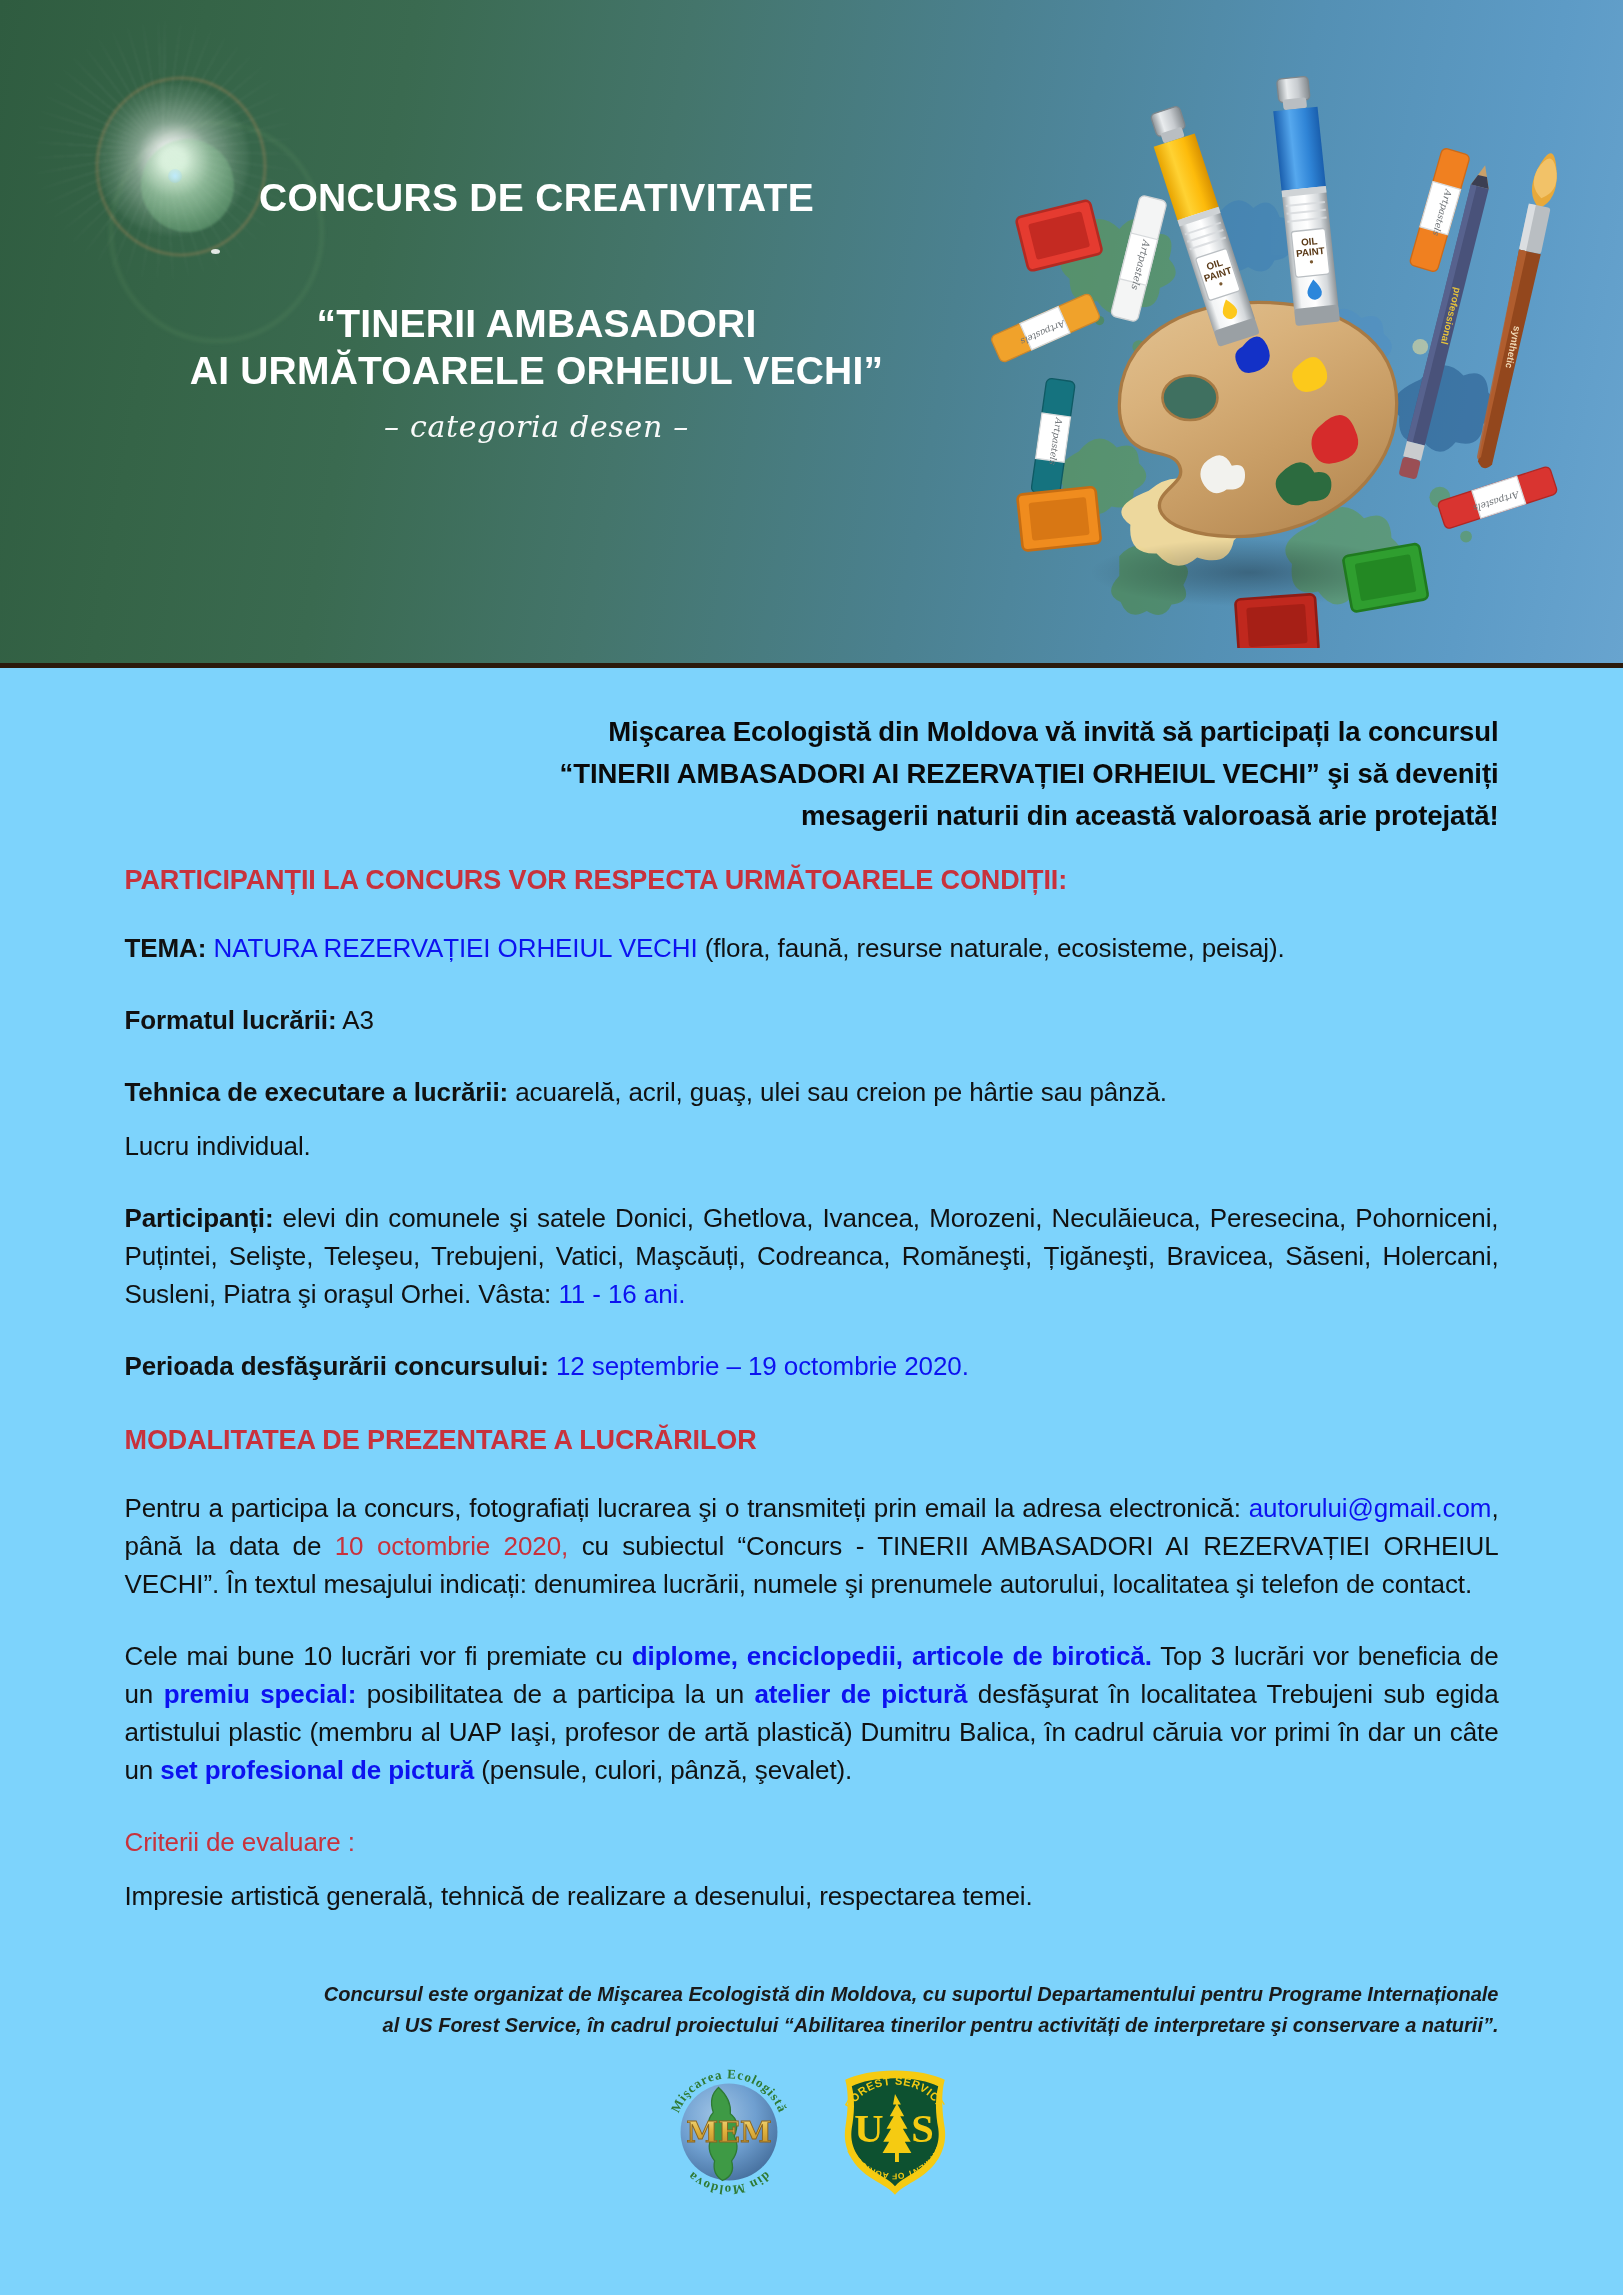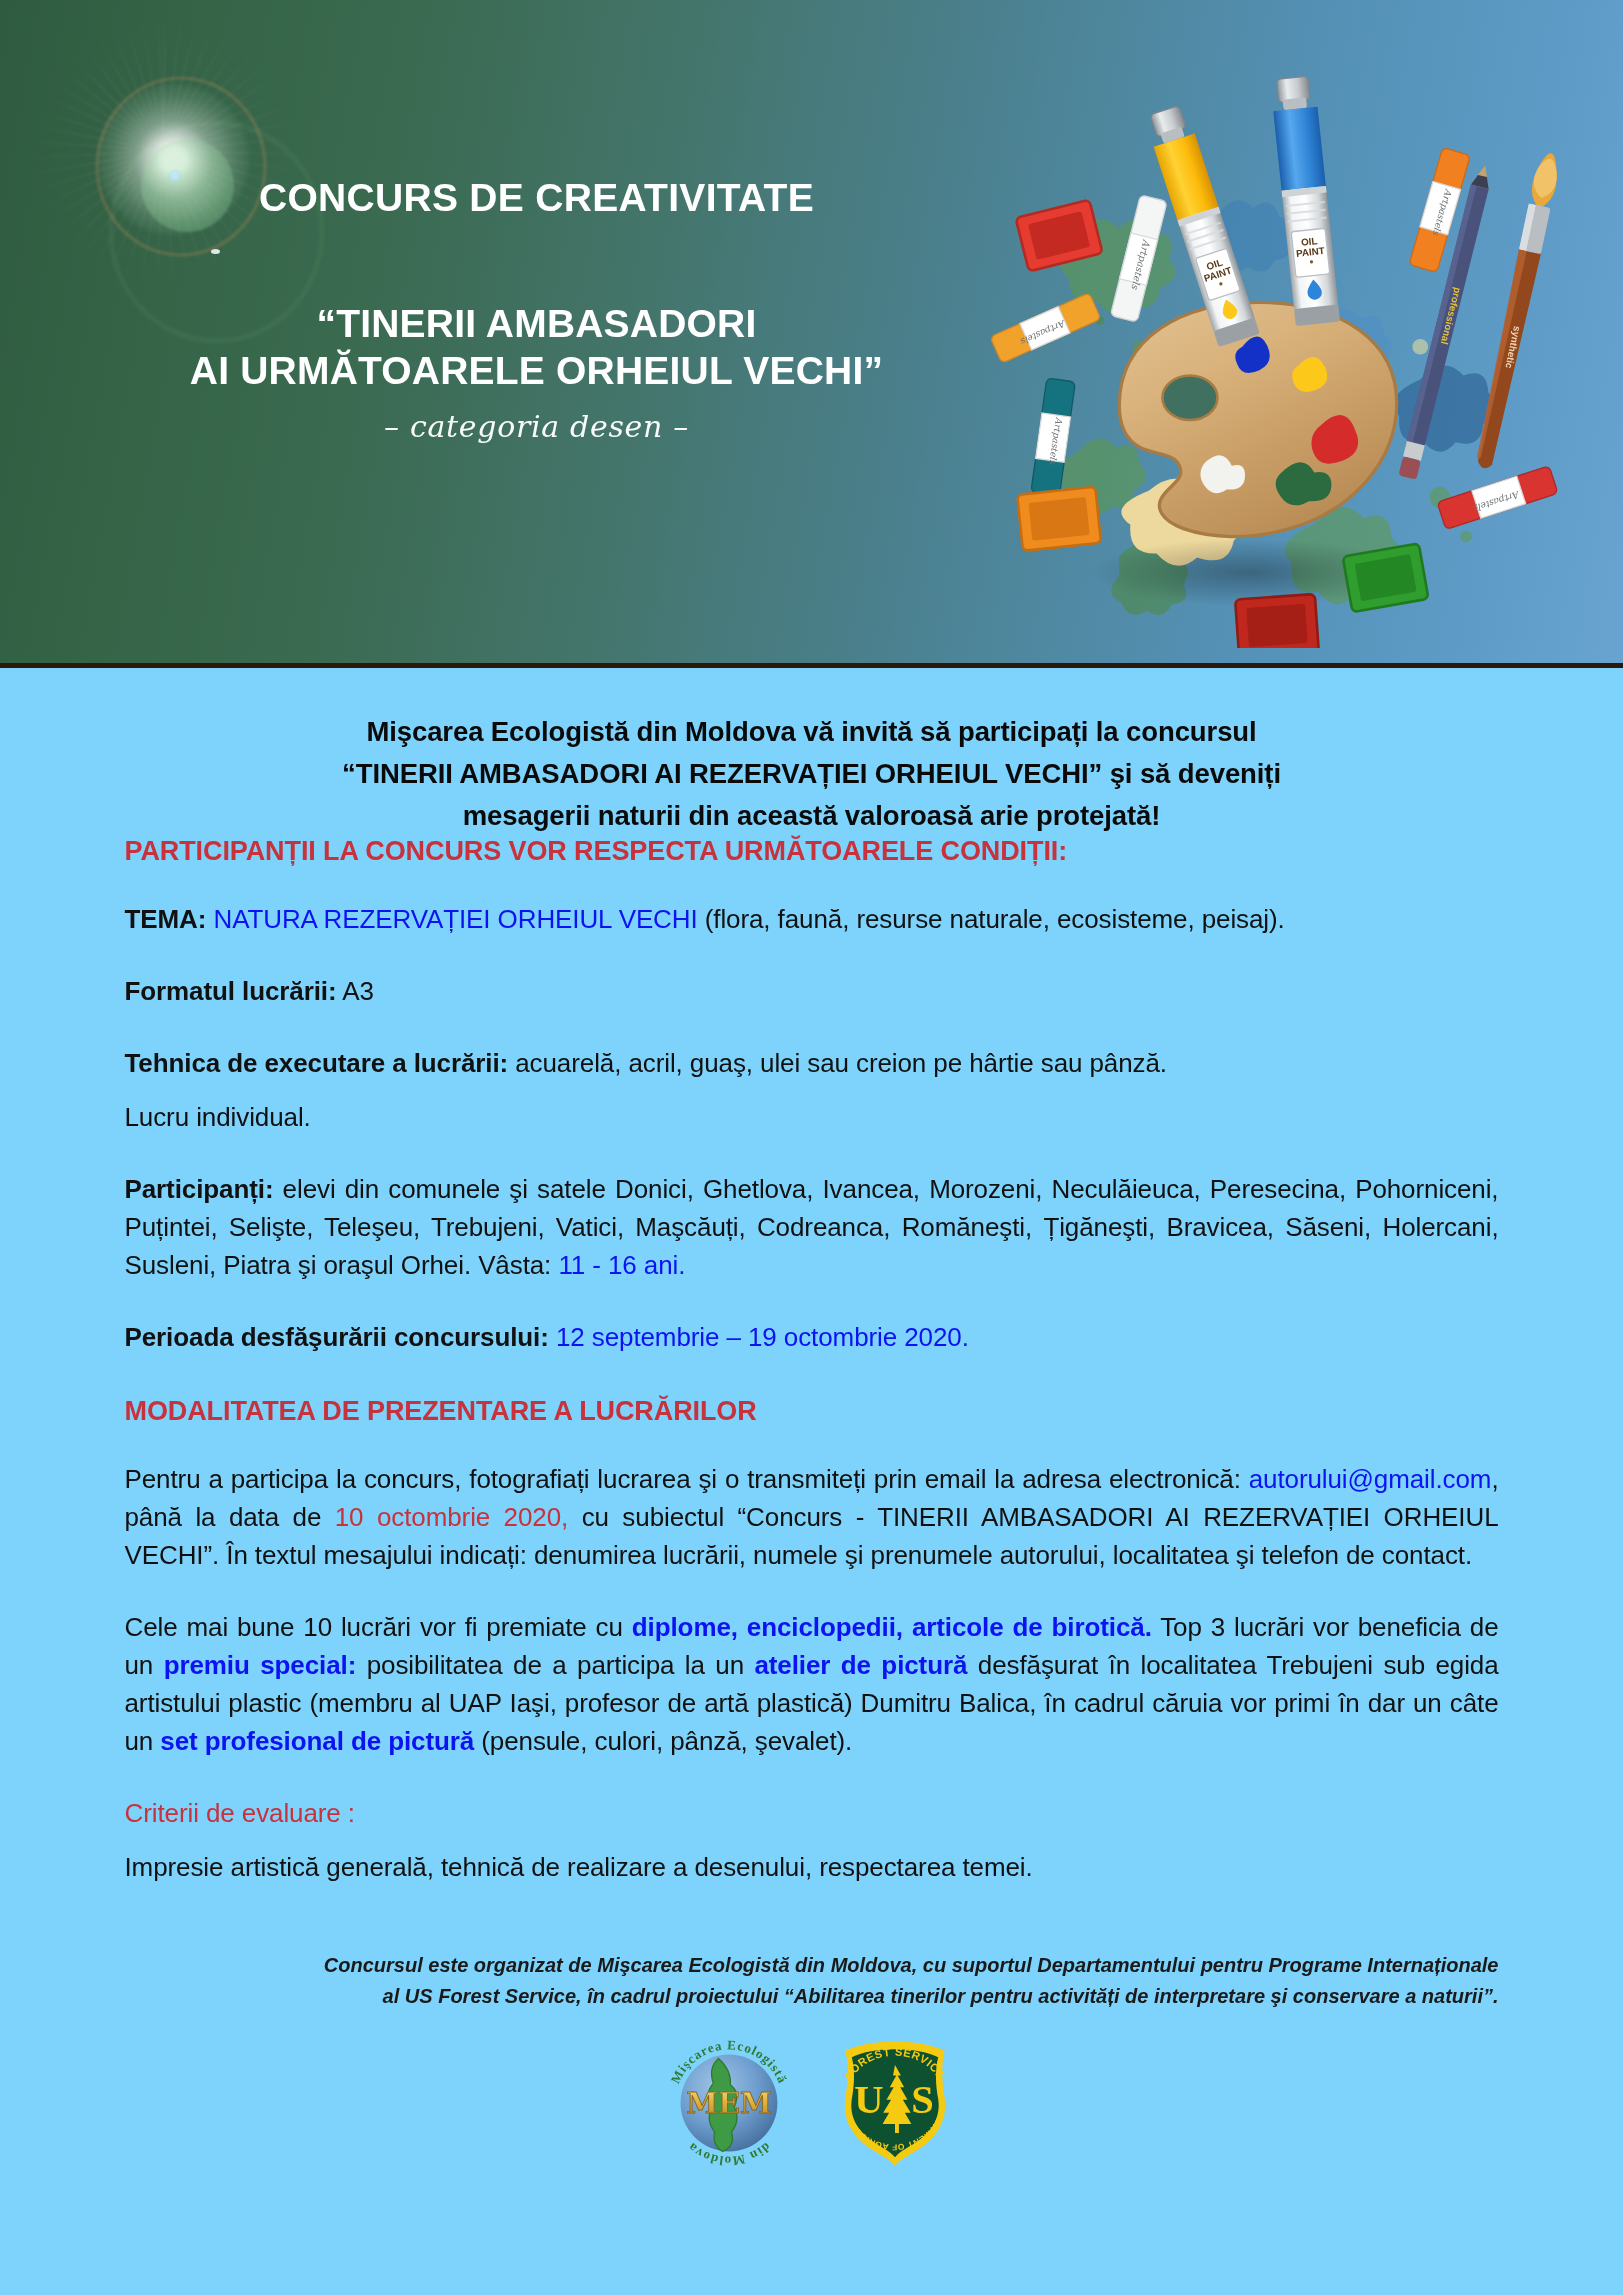--- a/index.html
+++ b/index.html
@@ -167,23 +167,24 @@
   }
 
   .intro {
     text-align: center;
     font-size: 27.5px;
     font-weight: bold;
     line-height: 1.52;
     color: #0a0a0a;
     letter-spacing: -0.1px;
   }
-  .intro .ln { display: block; }
+  .intro .ln { display: block; text-align: right; }
 
   .sec-red {
+    margin-top: 29px;
     color: #c8323c;
     font-size: 27px;
     font-weight: bold;
     letter-spacing: -0.1px;
   }
   .sec-red.lower { margin-top: 39px; }
 
   .para {
     margin-top: 34px;
     font-size: 26px;

